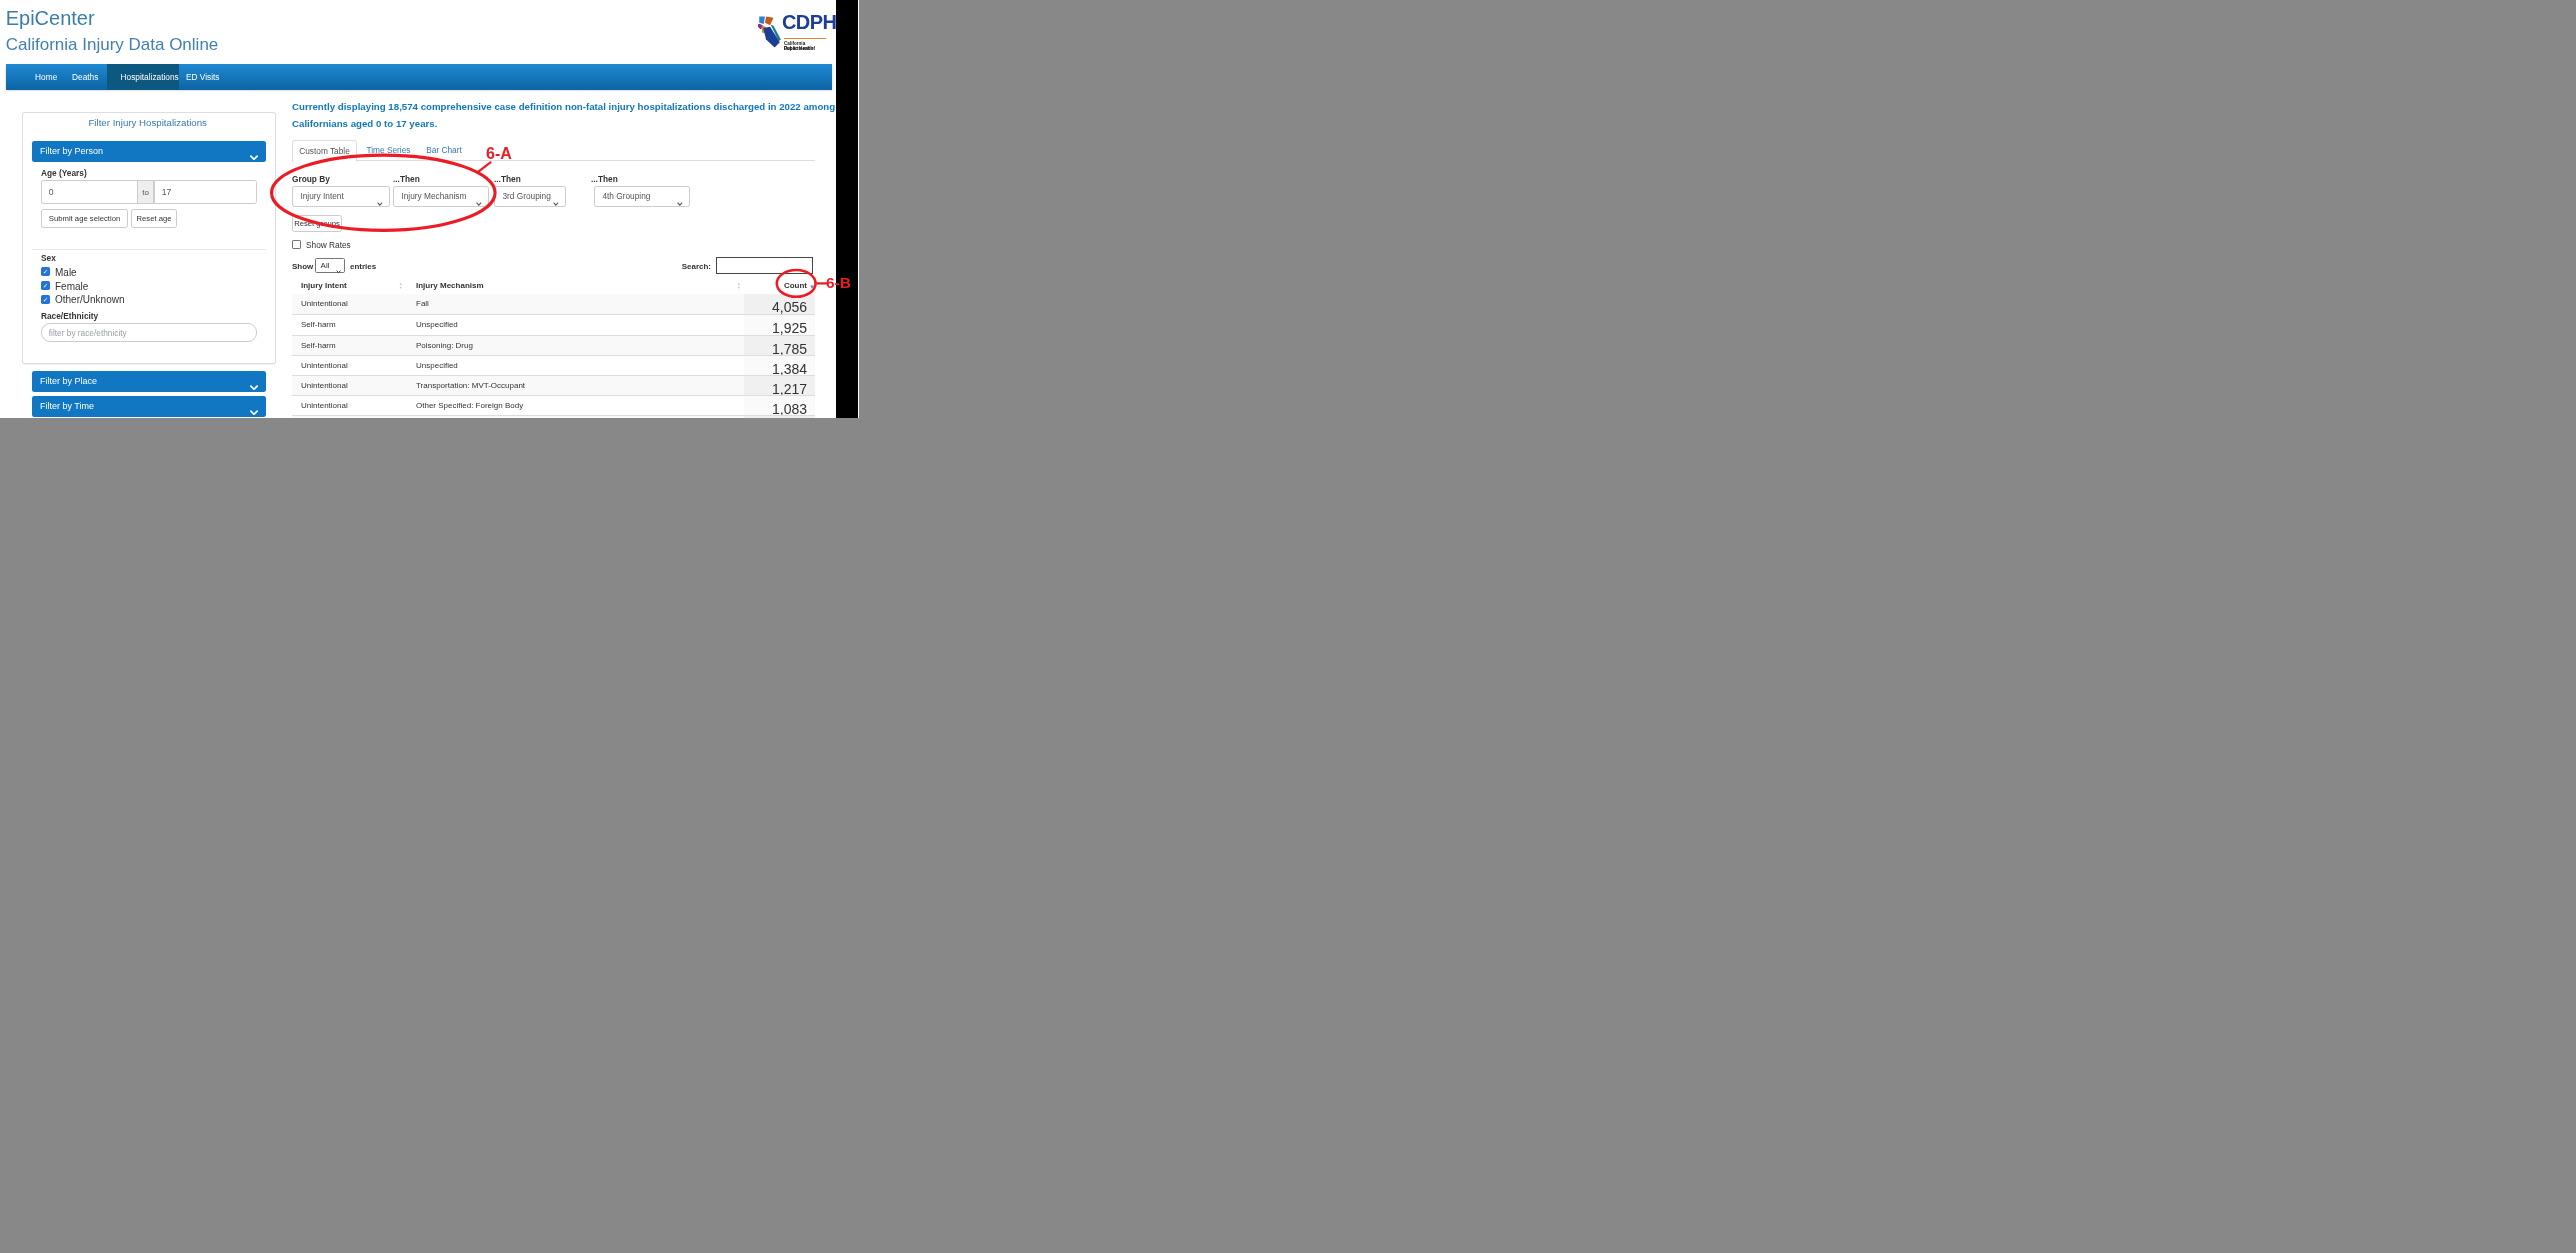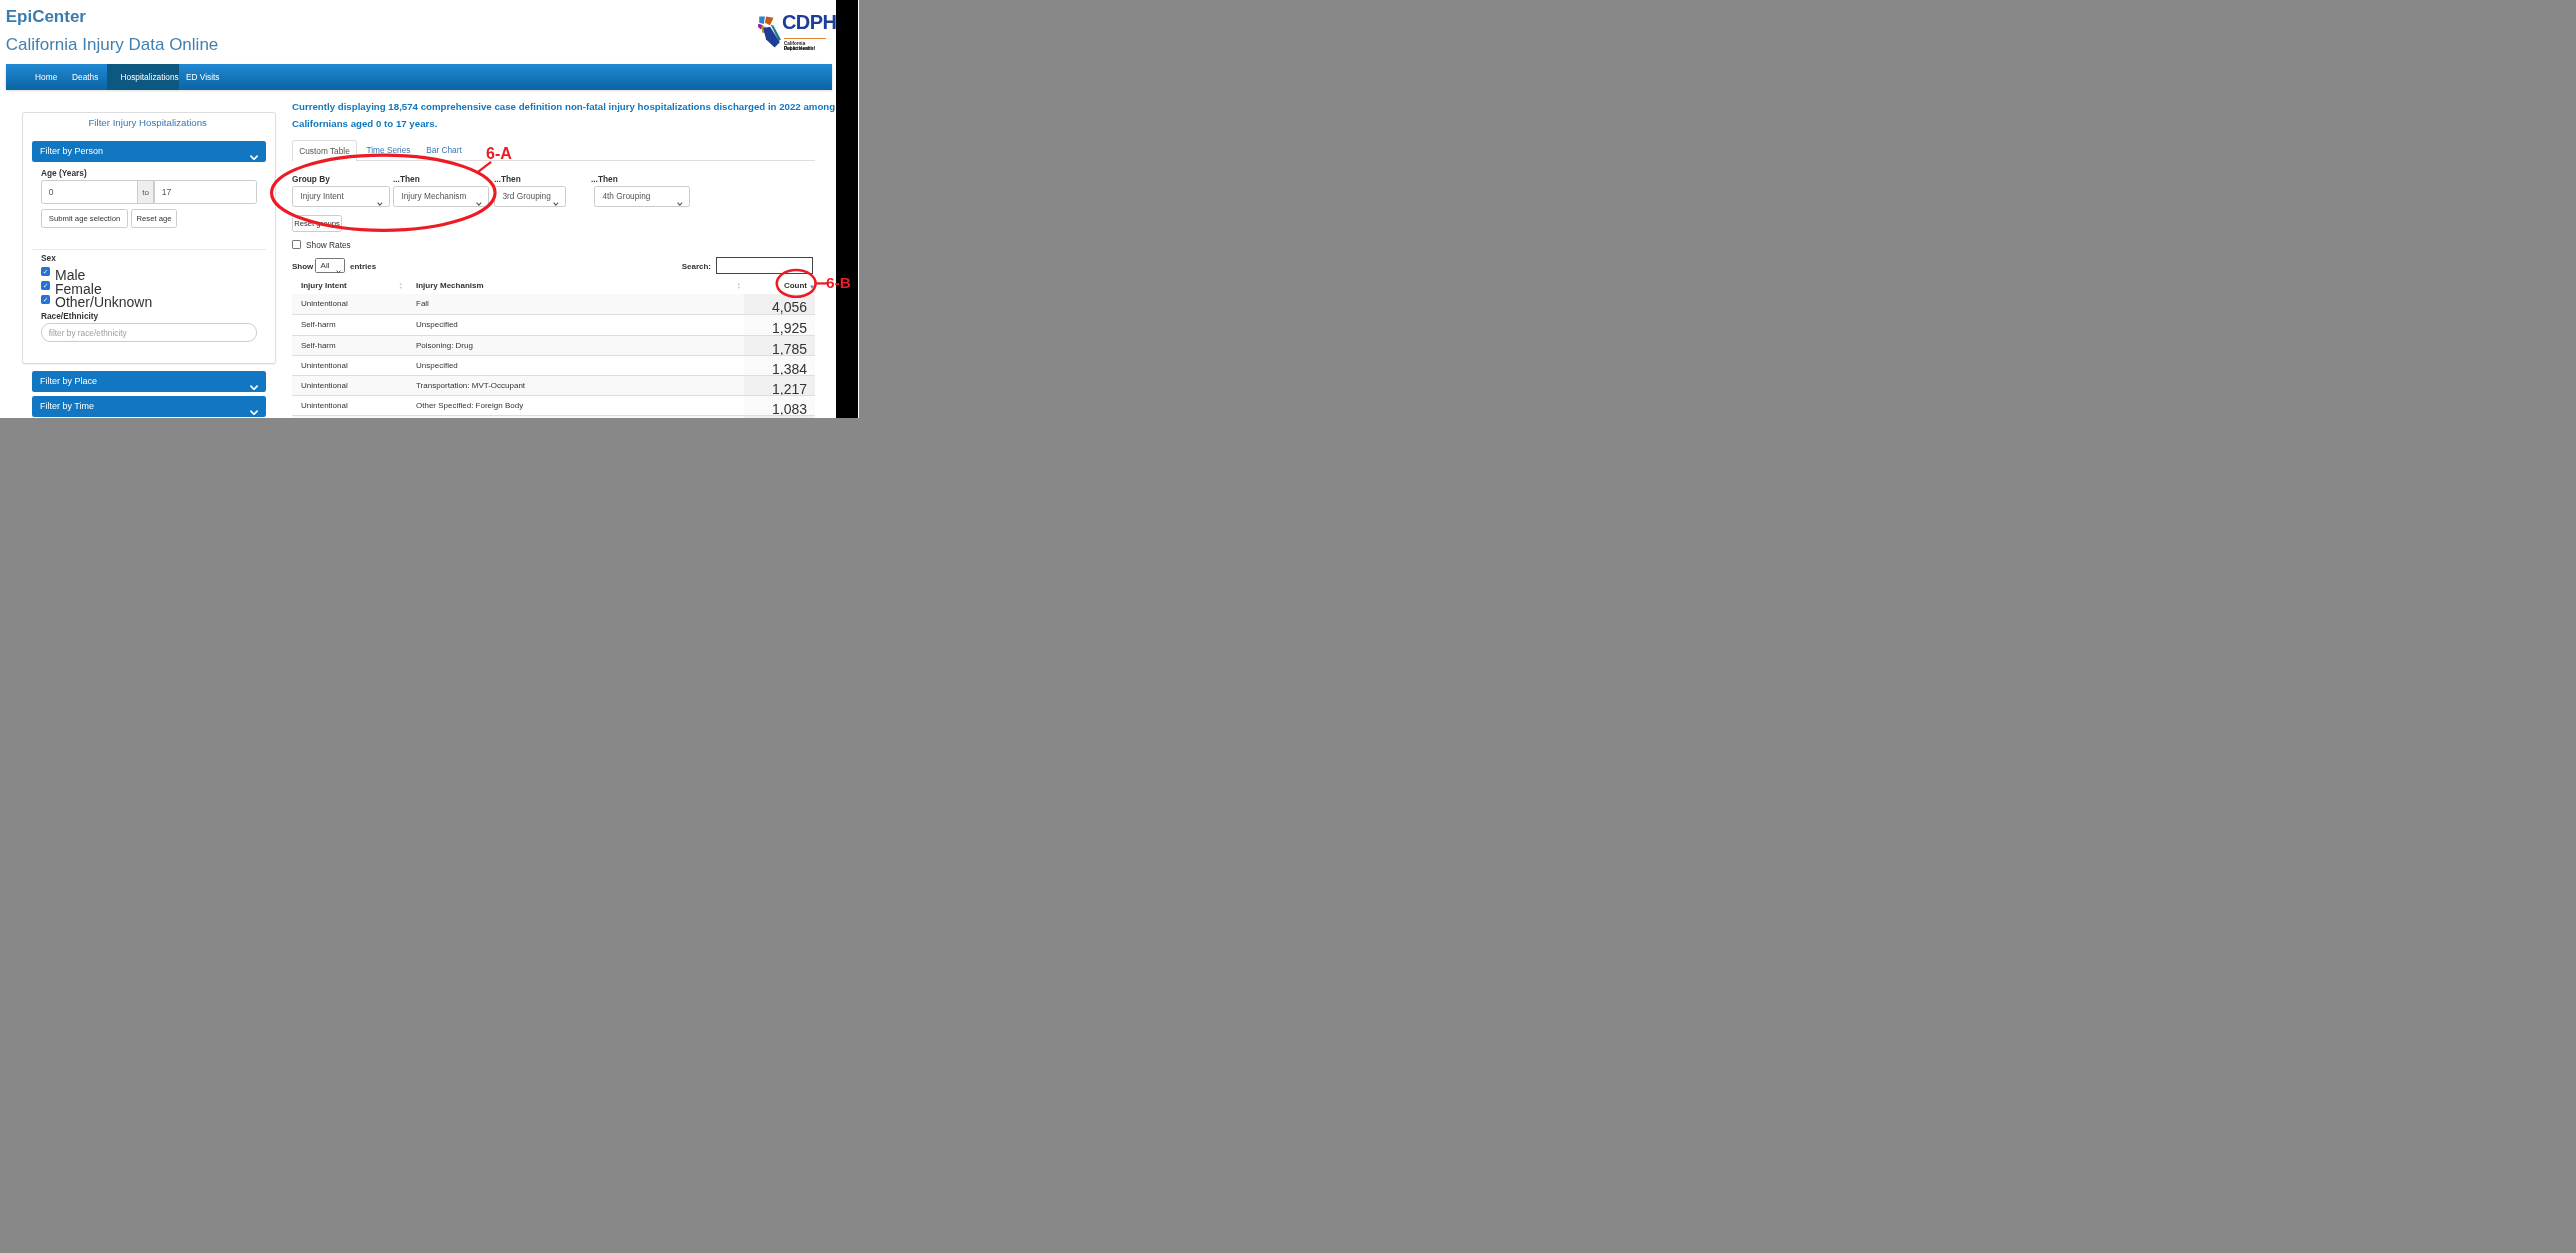--- a/index.html
+++ b/index.html
@@ -2,21 +2,21 @@
 <html style="font-size:9px"><head>
 <meta charset="utf-8">
 <style>
   html,body{margin:0;padding:0;background:#888;}
   #page{
     position:relative;width:859px;height:418px;background:#ffffff;
     font-family:"Liberation Sans", sans-serif;overflow:hidden;
   }
   .abs{position:absolute;}
   
-  .site-title{left:5.7px;top:6.8px;font-size:17px;font-weight:bold;color:#3b7cae;}
+  .site-title{left:5.7px;top:6.8px;font-size:20px;font-weight:normal;color:#3b7cae;}
   .site-subtitle{left:5.7px;top:35px;font-size:17px;font-weight:400;color:#4181b1;}
   
   .logo{left:758px;top:16px;width:72px;height:34px;}
   .logo-acronym{left:24px;top:-4.6px;font-size:20px;font-weight:bold;color:#1e3d99;letter-spacing:-0.6px;}
   .logo-rule{left:26px;top:21.7px;width:42px;height:1.7px;background:#e0862c;}
   .logo-org1{left:26px;top:25px;font-size:4.6px;font-weight:bold;color:#1a1a1a;}
   .logo-org2{left:26px;top:30px;font-size:4.6px;font-weight:bold;color:#1a1a1a;}
   
   .navbar{left:5.7px;top:64px;width:826px;height:26px;
     background:linear-gradient(#2089d3,#0c64a4);box-shadow:0 1.1px 2.3px rgba(0,0,0,.2);}
@@ -36,21 +36,21 @@
   .age-from{left:41px;top:180px;width:97px;height:24px;border-radius:2.3px 0 0 2.3px;padding-left:6.8px;}
   .age-addon{left:137px;top:180px;width:17px;height:24px;background:#eee;border:0.6px solid #ccc;box-sizing:border-box;text-align:center;line-height:23px;font-size:8px;color:#555;}
   .age-to{left:154px;top:180px;width:103px;height:24px;border-radius:0 2.3px 2.3px 0;padding-left:6.8px;}
   .btn{box-sizing:border-box;border:0.6px solid #ccc;background:#fff;border-radius:2.3px;font-size:7.7px;color:#333;text-align:center;cursor:pointer;}
   .btn-submit-age{left:41px;top:209px;width:87px;height:19px;line-height:17.7px;}
   .btn-reset-age{left:131px;top:209px;width:46px;height:19px;line-height:17.7px;}
   .divider{left:32px;top:249px;width:234px;height:0.6px;background:#e8e8e8;}
   .sex-label{left:41px;top:253px;}
   .cbox{width:9px;height:9px;background:#2473d8;border-radius:1.7px;color:#fff;font-size:6.8px;line-height:9px;text-align:center;cursor:pointer;}
   .cbox-off{width:8.6px;height:8.6px;background:#fff;border:0.9px solid #757575;border-radius:1.1px;box-sizing:border-box;cursor:pointer;}
-  .cb-label{font-size:14px;color:#333;}
+  .cb-label{font-size:10px;color:#333;}
   .race-label{left:41px;top:311px;}
   .race-input{left:41px;top:323px;width:216px;height:19.4px;border-radius:9px;padding-left:6.8px;font-size:8.3px;}
   .race-input::placeholder{color:#9aa0a6;}
   
   .status1{left:292px;top:101px;font-size:9.7px;font-weight:bold;color:#1278be;}
   .status2{left:292px;top:118px;font-size:9.7px;font-weight:bold;color:#1278be;}
   .tabline{left:292px;top:160px;width:523px;height:0.6px;background:#ddd;}
   .tab-active{box-sizing:border-box;top:140px;height:21.7px;background:#fff;border:0.6px solid #ddd;border-bottom:0.6px solid #fff;border-radius:2.9px 2.9px 0 0;color:#555;font-size:8.3px;text-align:center;line-height:20.5px;z-index:2;cursor:pointer;}
   .tab-link{top:140px;height:21px;line-height:21px;text-align:center;color:#3478b6;font-size:8.3px;cursor:pointer;}
   .grp-label{top:174px;font-weight:bold;font-size:8.3px;color:#333;}

